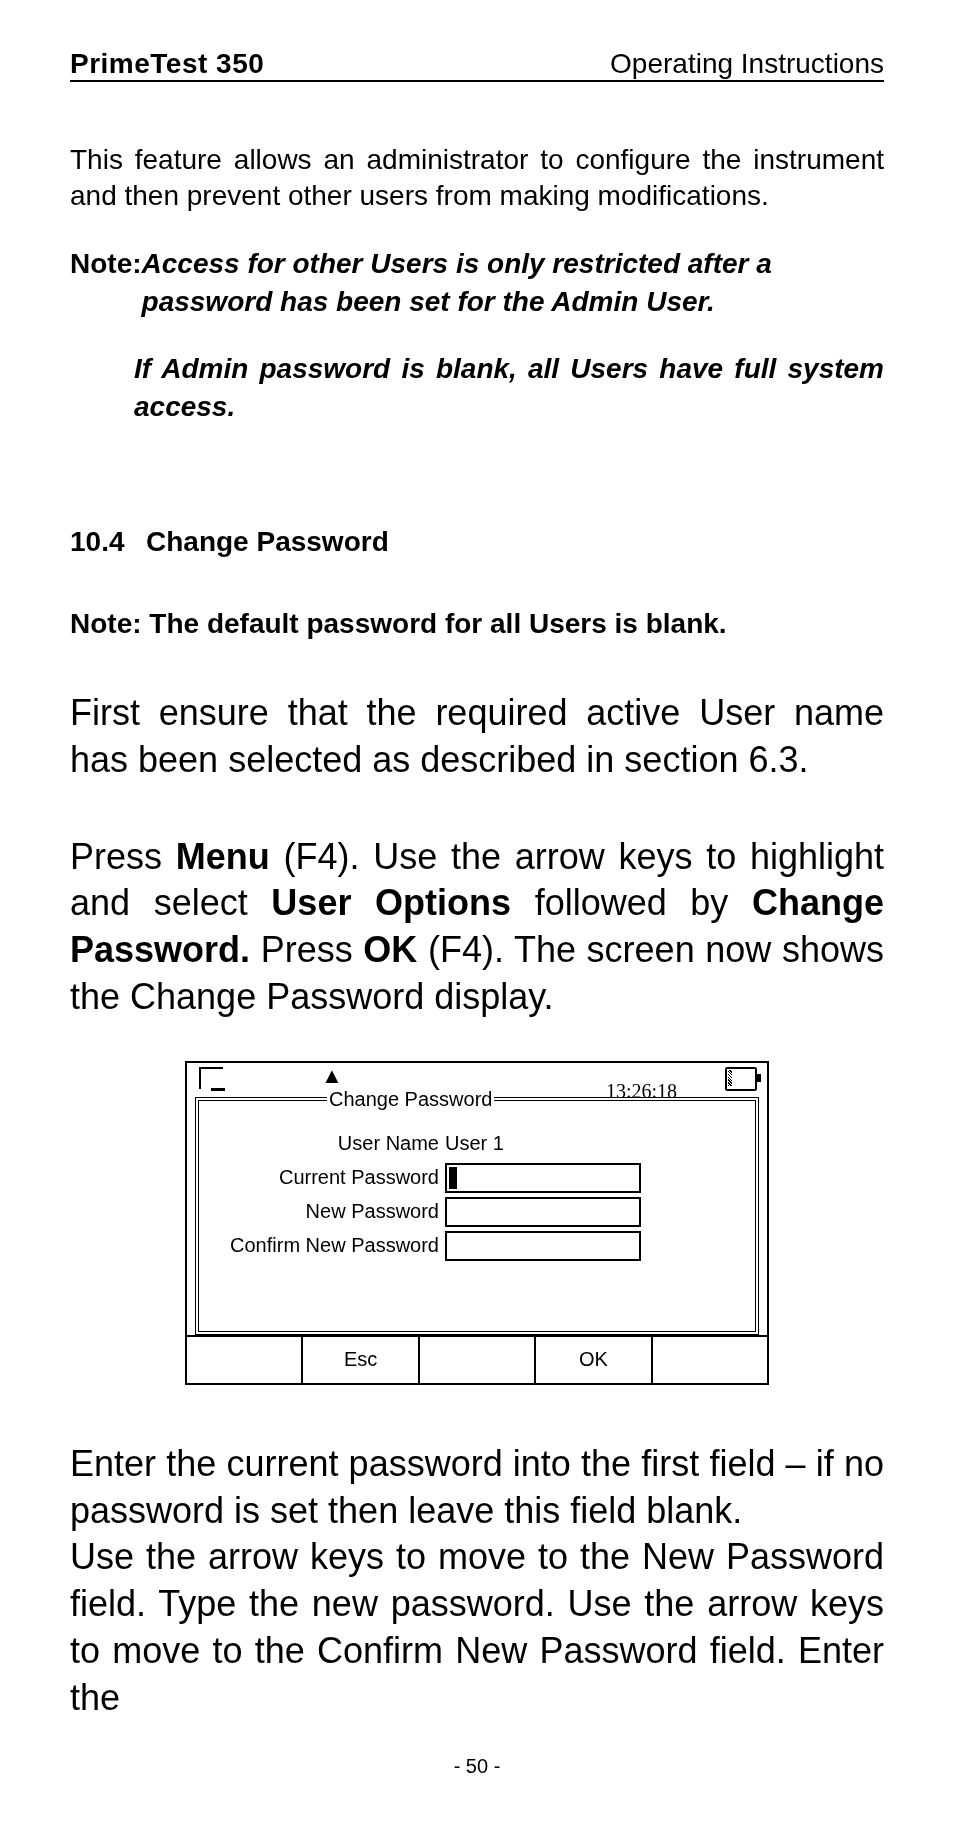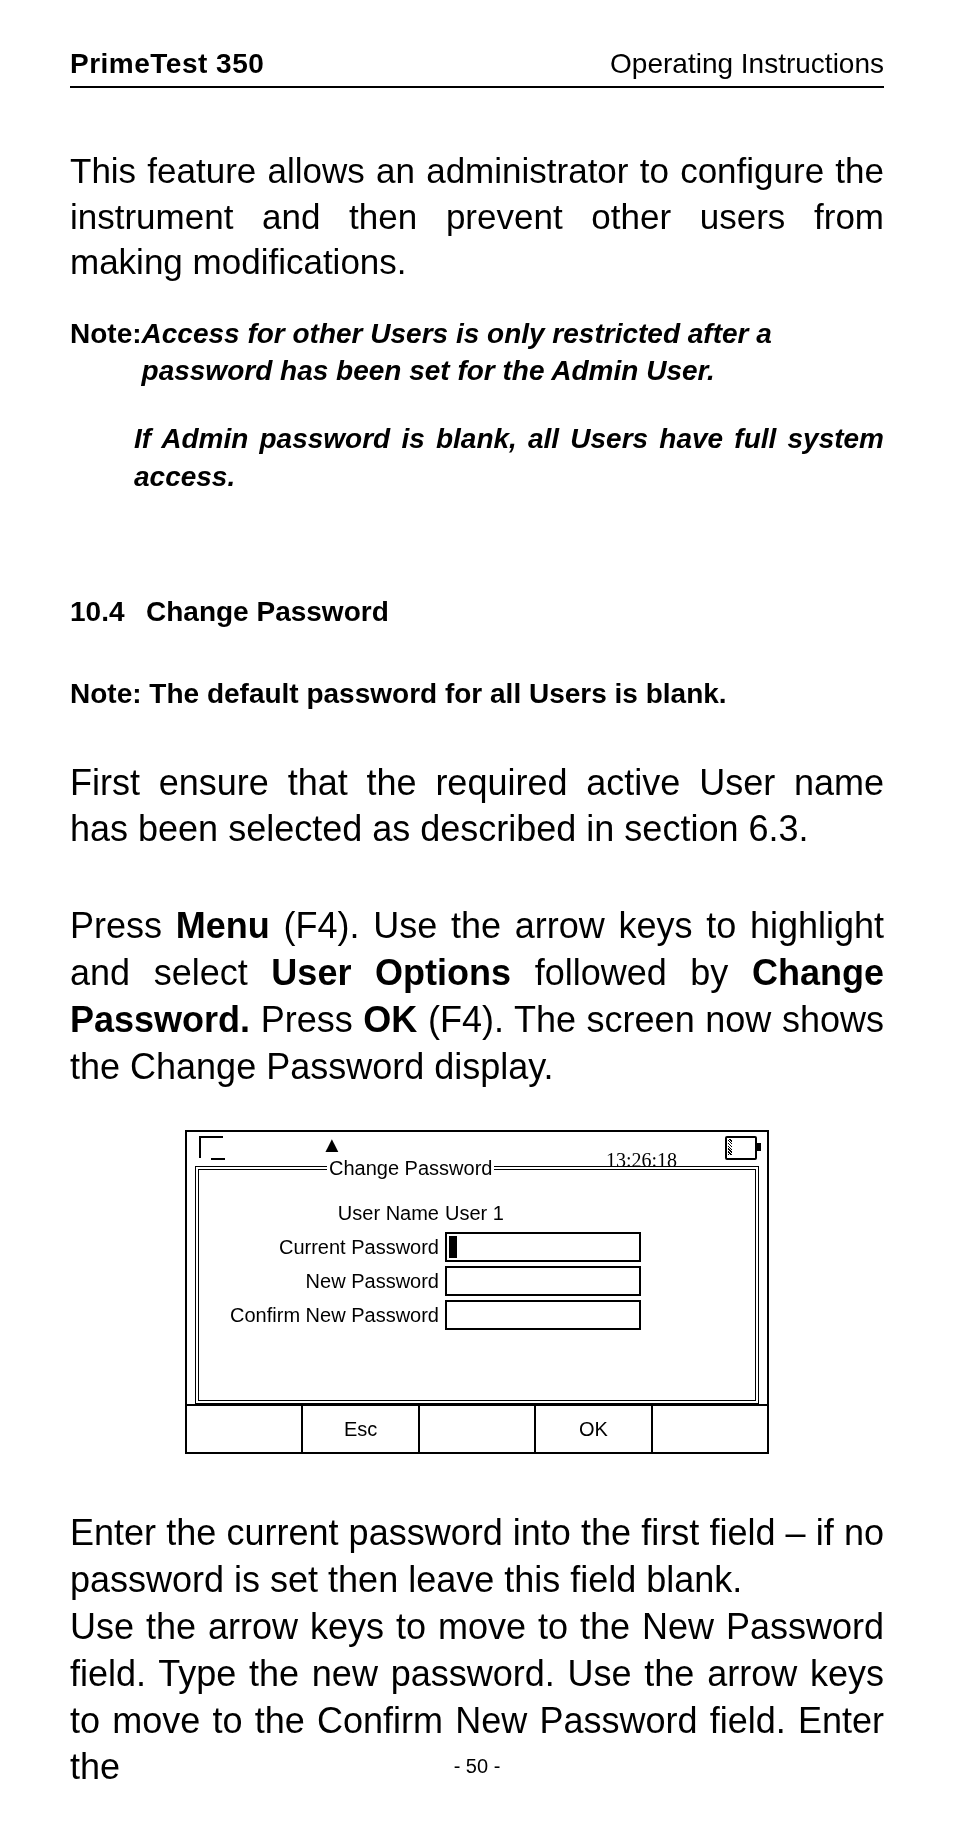--- a/index.html
+++ b/index.html
@@ -13,32 +13,32 @@
       position: relative;
     }
     .page {
       padding: 48px 70px 0 70px;
     }
     .header {
       display: flex;
       justify-content: space-between;
       font-size: 28px;
       border-bottom: 2px solid #000;
-      padding-bottom: 6px;
+      padding-bottom: 0;
     }
     .header-left {
       font-weight: bold;
       letter-spacing: 0.5px;
     }
     .header-right {
       font-weight: normal;
     }
     .body-text {
       margin-top: 60px;
-      font-size: 35px;
+      font-size: 28px;
       line-height: 1.3;
       text-align: justify;
       text-justify: inter-word;
     }
     .note-block {
       margin-top: 30px;
       font-size: 28px;
       line-height: 1.35;
     }
     .note-label {

